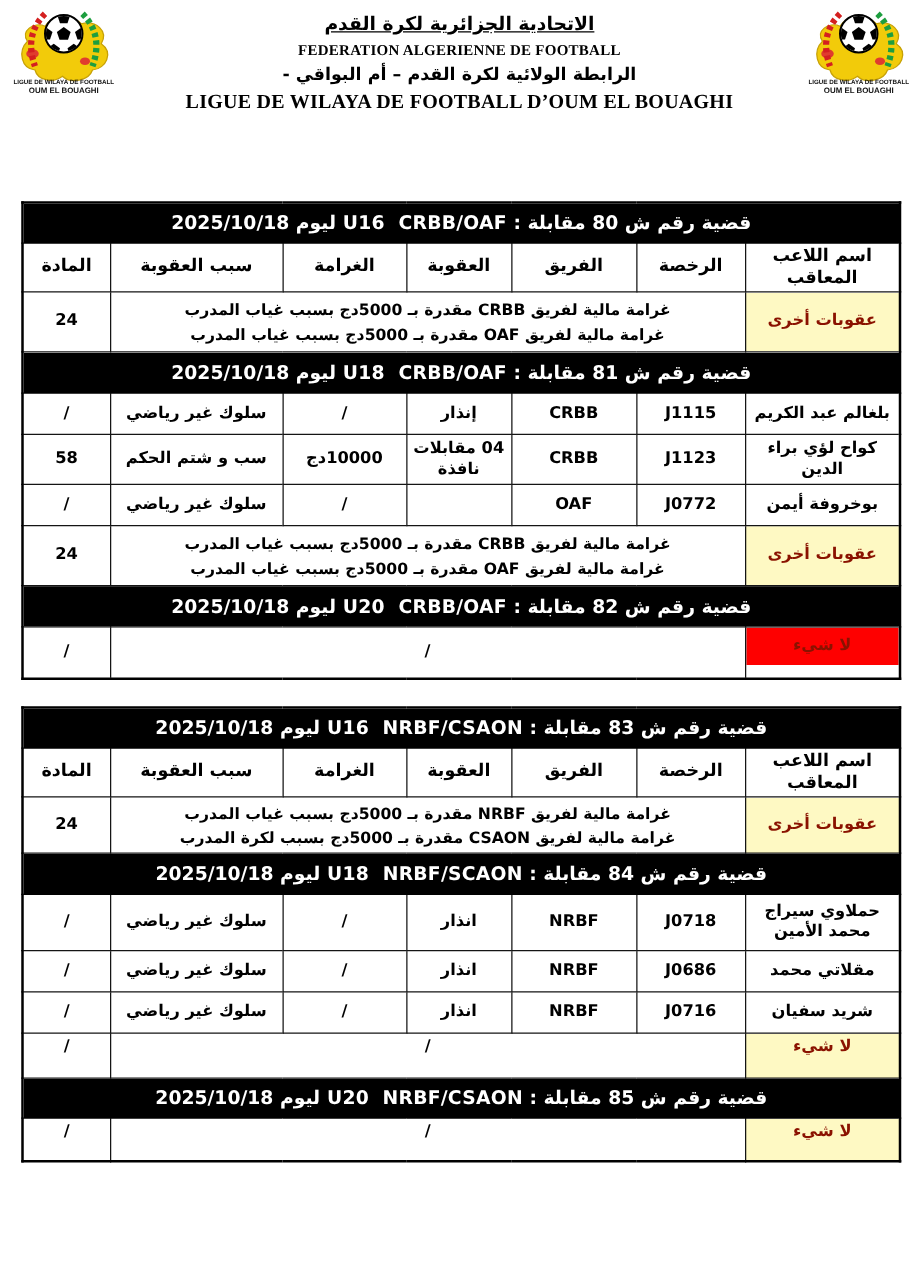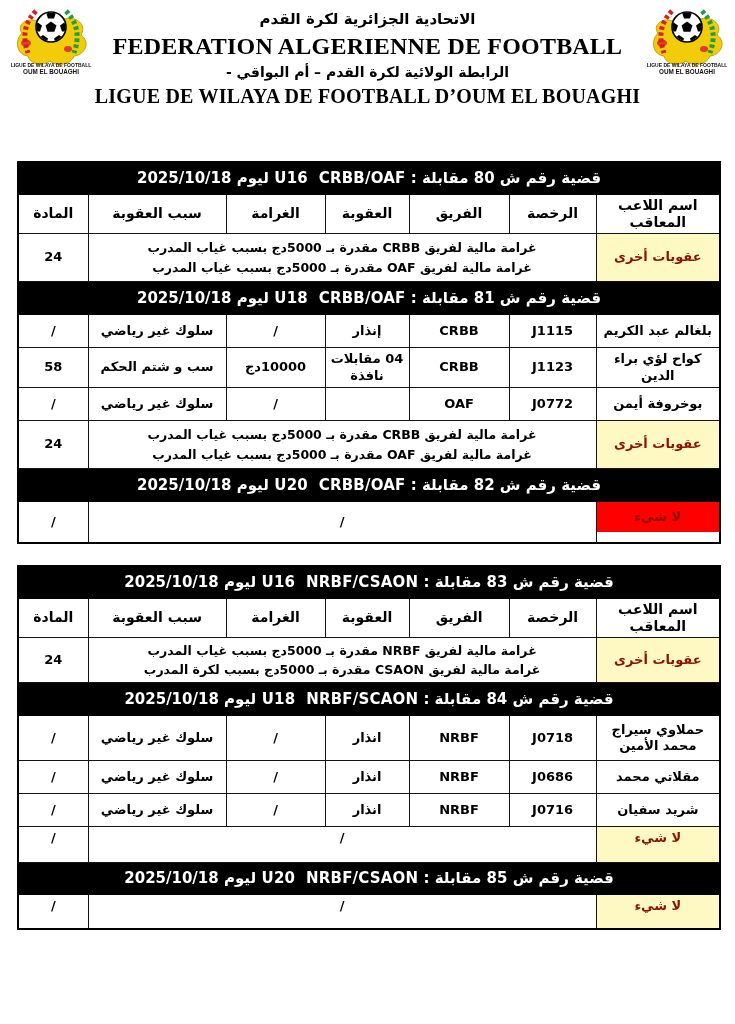--- a/index.html
+++ b/index.html
@@ -6,24 +6,24 @@
   body{
     width:735px;height:1024px;background:#ffffff;position:relative;
     font-family:"DejaVu Sans",sans-serif;color:#000;
     -webkit-font-smoothing:antialiased;
   }
   
   .page-header{position:relative;padding-top:8px;text-align:center;height:96px;}
   .logo{position:absolute;top:5px;width:88px;height:72px;}
   .logo.left{left:7px;}
   .logo.right{right:4px;}
-  .h-ar1{font-size:15px;font-weight:700;direction:rtl;margin-top:2px;}
-  .h-fr1{font-family:"Liberation Serif","DejaVu Serif",serif;font-size:24px;font-weight:700;margin-top:5px;letter-spacing:.2px;}
+  .h-ar1{font-size:15px;font-weight:700;direction:rtl;margin-top:2px;text-decoration:underline;}
+  .h-fr1{font-family:"Liberation Serif","DejaVu Serif",serif;font-size:12px;font-weight:700;margin-top:5px;letter-spacing:.2px;}
   .h-ar2{font-size:14px;font-weight:700;direction:rtl;margin-top:4px;}
-  .h-fr2{font-family:"Liberation Serif","DejaVu Serif",serif;font-size:20px;font-weight:700;margin-top:5px;letter-spacing:.2px;}
+  .h-fr2{font-family:"Liberation Serif","DejaVu Serif",serif;font-size:16px;font-weight:700;margin-top:5px;letter-spacing:.2px;}
 
   
   table.case-table{
     border-collapse:collapse;table-layout:fixed;
     width:702px;margin-left:17px;direction:rtl;
     border:2px solid #000;
   }
   table.t1{margin-top:57px;}
   table.t2{margin-top:21px;}
   .case-table td,.case-table th{

